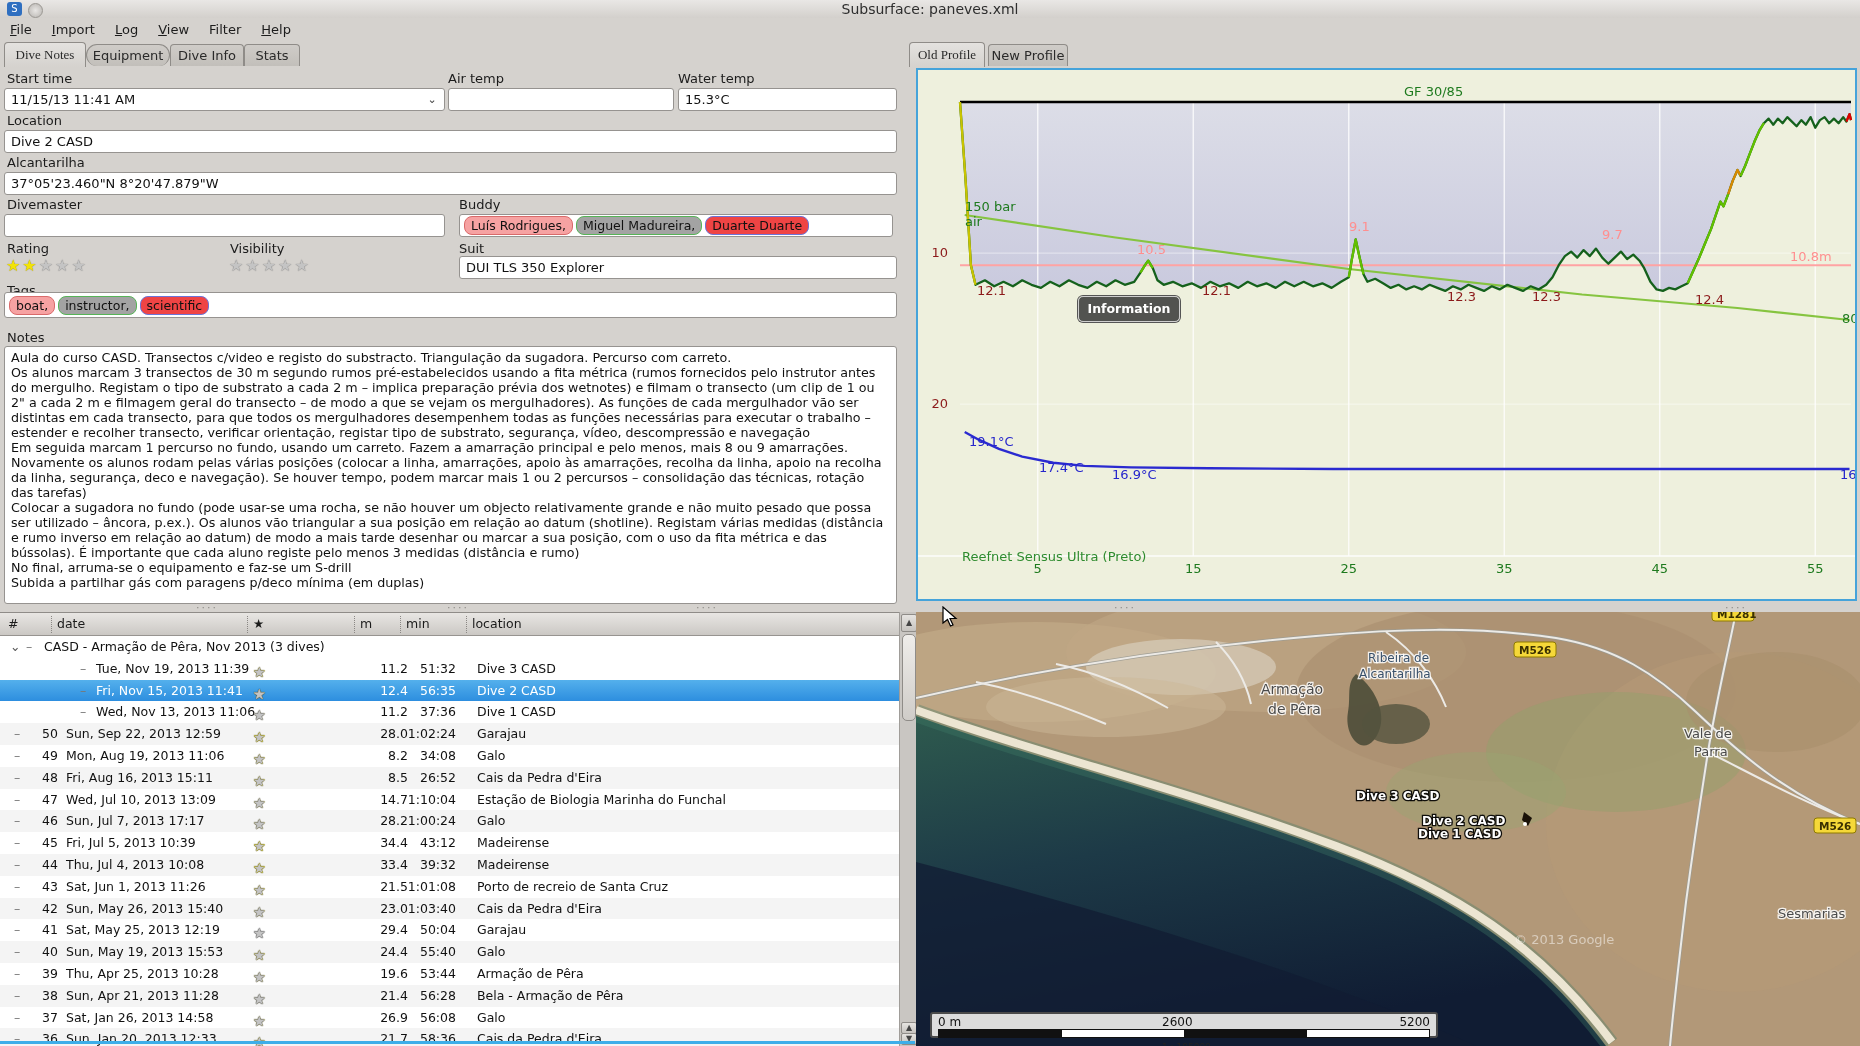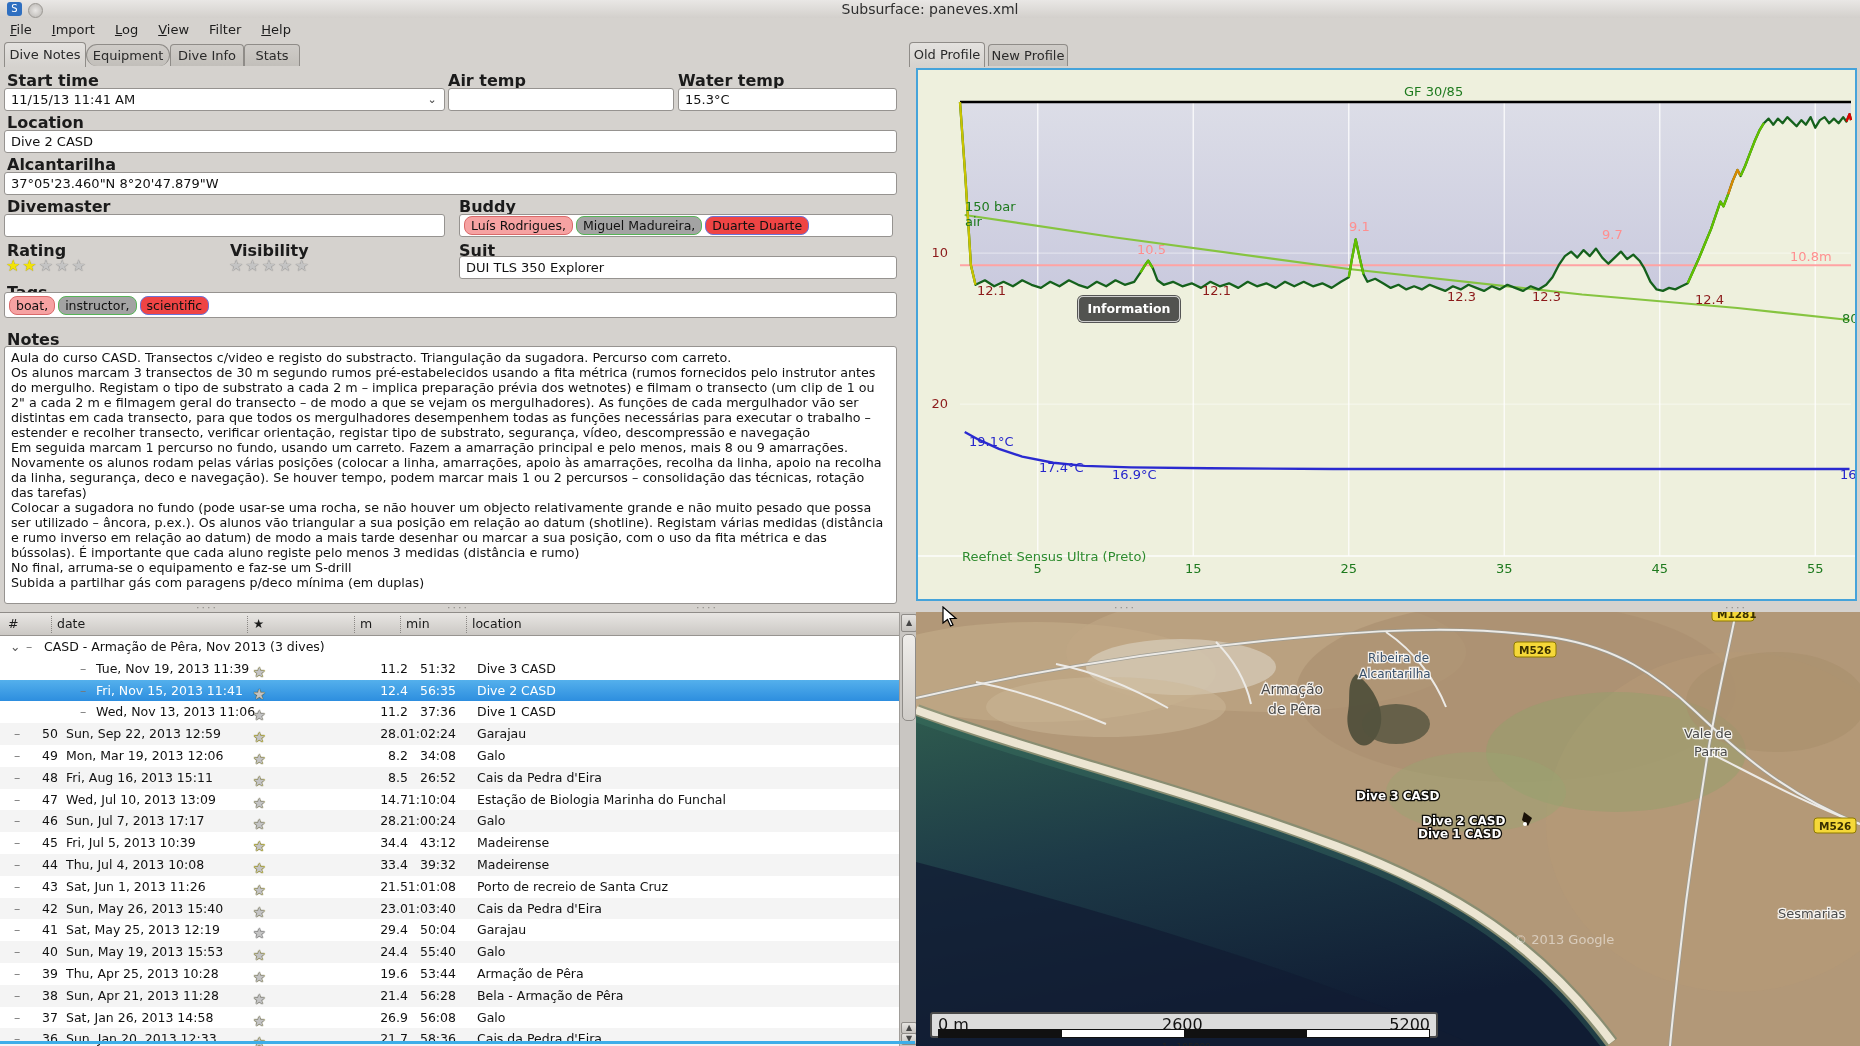--- a/index.html
+++ b/index.html
@@ -12,23 +12,23 @@
     color:#fff;font-size:10px;line-height:14px;text-align:center;}
   .circicon{left:28px;top:3px;width:13px;height:13px;border-radius:50%;
     background:radial-gradient(#e8e6e4,#b7b4b0);border:1px solid #9a9792;}
   .menubar{left:0;top:18px;width:1860px;height:24px;background:#d5d2ce;}
   .menu-item{display:inline-block;padding:4px 10px;font-size:13px;color:#1c1c1c;cursor:default;}
   .menu-item u{text-decoration:underline;}
   
   .tab{position:absolute;top:44px;height:21px;background:linear-gradient(#cfccc8,#c2bfba);
     border:1px solid #8f8c88;border-bottom:none;border-radius:4px 4px 0 0;
     font-size:13px;color:#2a2a2a;text-align:center;line-height:21px;}
-  .tab.active{top:42px;height:24px;background:linear-gradient(#e4e2df,#d5d2ce);line-height:24px;}
-  
-  .flabel{font-size:16px;color:#1b1b1b;font-weight:bold;}
+  .tab.active{top:42px;height:24px;background:linear-gradient(#e4e2df,#d5d2ce);line-height:24px;font-family:Liberation Serif, serif;}
+  
+  .flabel{font-size:13px;color:#1b1b1b;}
   .field{background:#fff;border:1px solid #969390;border-radius:3px;font-size:13px;color:#111;
     padding:0 6px;line-height:21px;white-space:nowrap;overflow:hidden;}
   .combo-arrow{position:absolute;right:4px;top:0;width:16px;height:21px;color:#444;
     font-size:11px;line-height:21px;text-align:center;}
   .pillbox{display:flex;align-items:center;gap:3px;padding:0 4px;}
   .pill{border-radius:8px;padding:0px 6px;font-size:12.5px;line-height:17px;color:#111;white-space:nowrap;}
   .pill.pink{background:#f6a2a2;border:1px solid #d96a6a;}
   .pill.green{background:#a3a3a3;border:1px solid #57b457;}
   .pill.lav{background:#ef4444;border:1px solid #6b74d8;}
   .stars{font-size:16px;letter-spacing:2px;line-height:18px;}
@@ -66,21 +66,21 @@
   
   .profile-panel{left:916px;top:68px;width:941px;height:533px;background:#eef0dd;
     border:2px solid #45a3da;box-sizing:border-box;}
   .tooltip-info{left:160px;top:226px;width:100px;height:24px;background:rgba(60,60,60,.88);
     border:1px solid #cfcfcf;border-radius:5px;box-shadow:0 0 0 1px #555;
     color:#fff;font-weight:bold;font-size:12.5px;text-align:center;line-height:24px;}
   
   .map-panel{left:916px;top:612px;width:944px;height:434px;overflow:hidden;background:#b29878;}
   .scalebar{left:14px;top:400px;width:508px;height:26px;background:#dcdcdc;border:2px solid #4a4a4a;
     border-radius:3px;box-sizing:border-box;}
-  .scalebar .lbl{position:absolute;top:1px;font-size:16px;color:#111;}
+  .scalebar .lbl{position:absolute;top:1px;font-size:12px;color:#111;}
   .segbar{position:absolute;left:6px;right:6px;top:15px;height:7px;border:1px solid #111;display:flex;}
   .seg{flex:1;} .seg.b{background:#111;} .seg.w{background:#fff;}
   .maptext{font-family:"DejaVu Sans","Liberation Sans",sans-serif;}
 </style>
 </head>
 <body>
 
 <div class="abs titlebar">
   <span>Subsurface: paneves.xml</span>
 </div>
@@ -227,21 +227,21 @@
         <span class="star-on">★</span>
         <span class="star-off">★</span>
       </span>
       <span class="c-m">28.0</span>
       <span class="c-min">1:02:24</span>
       <span class="c-loc">Garajau</span>
     </div>
     <div class="drow">
       <span class="c-dash">–</span>
       <span class="c-num">49</span>
-      <span class="c-date">Mon, Mar 19, 2013 12:06</span>
+      <span class="c-date">Mon, Aug 19, 2013 11:06</span>
       <span class="c-stars">
         <span class="star-on">★</span>
         <span class="star-on">★</span>
         <span class="star-on">★</span>
         <span class="star-off">★</span>
         <span class="star-off">★</span>
       </span>
       <span class="c-m">8.2</span>
       <span class="c-min">34:08</span>
       <span class="c-loc">Galo</span>

